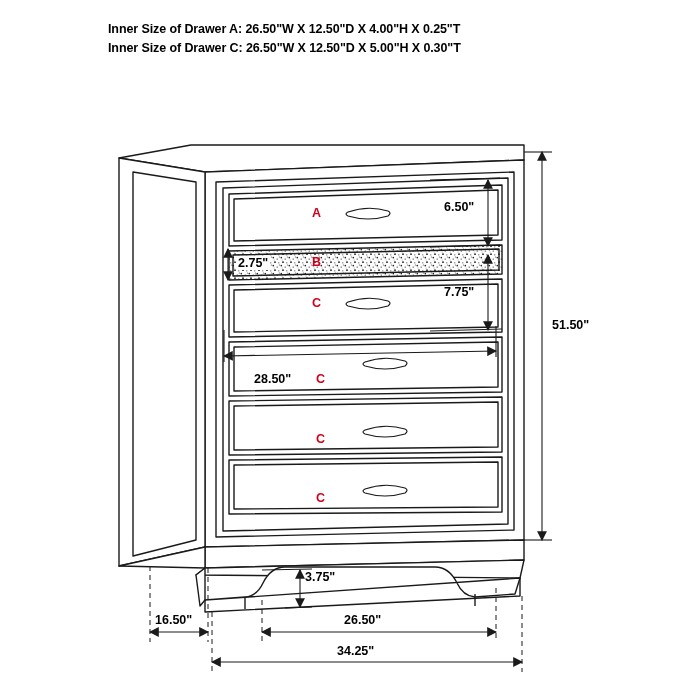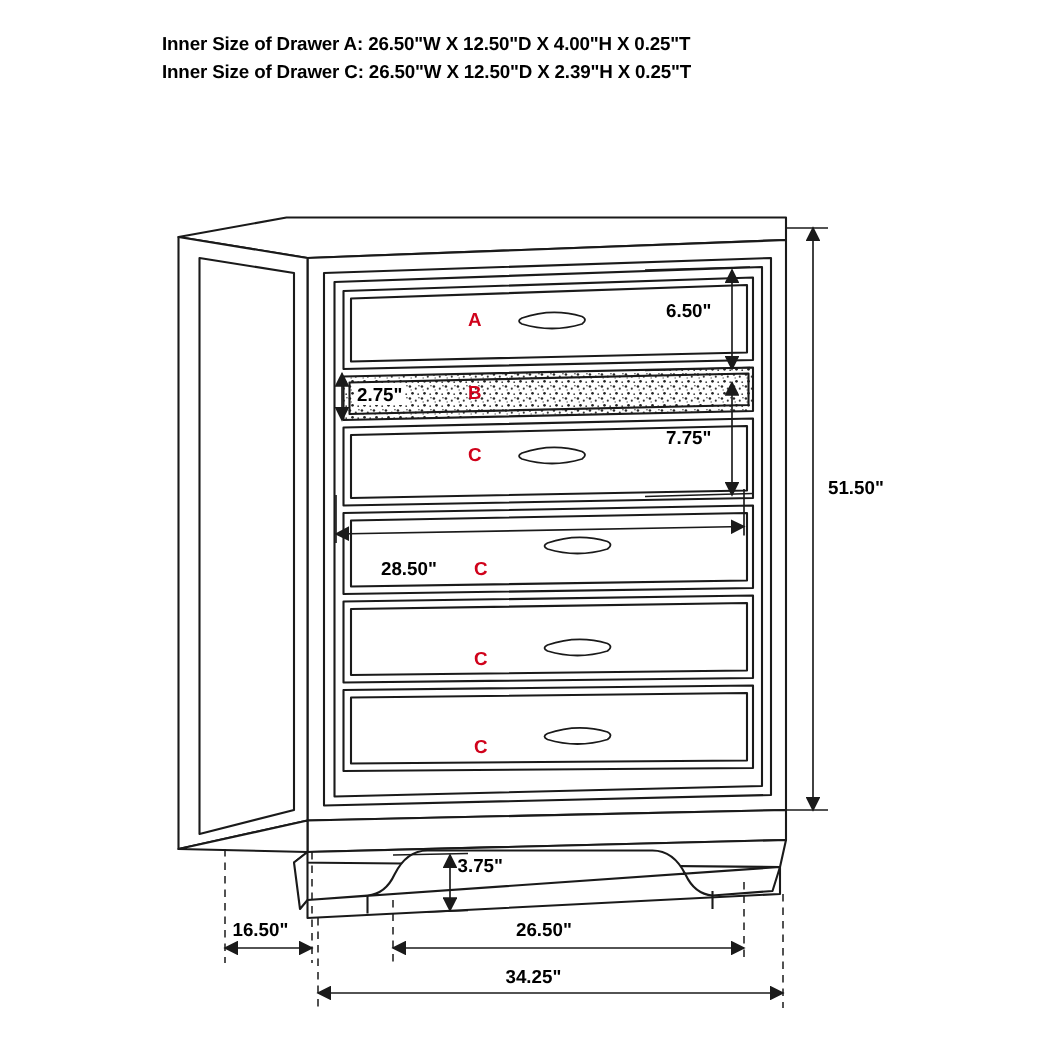--- a/index.html
+++ b/index.html
@@ -48,21 +48,21 @@
     white-space: nowrap;
   }
 </style>
 </head>
 <body>
 
 <div id="diagram-root">
 
   <div class="spec-block">
     <div class="spec-line">Inner Size of Drawer A: 26.50"W X 12.50"D X 4.00"H X 0.25"T</div>
-    <div class="spec-line">Inner Size of Drawer C: 26.50"W X 12.50"D X 2.39"H X 0.25"T</div>
+    <div class="spec-line">Inner Size of Drawer C: 26.50"W X 12.50"D X 5.00"H X 0.30"T</div>
   </div>
 
   <svg width="700" height="700" viewBox="0 0 700 700">
     <defs>
       <marker id="arrHead" markerWidth="9" markerHeight="9" refX="8" refY="4.5" orient="auto" markerUnits="strokeWidth">
         <path d="M0,0 L9,4.5 L0,9 z" fill="#1a1a1a"></path>
       </marker>
       <marker id="arrTail" markerWidth="9" markerHeight="9" refX="1" refY="4.5" orient="auto" markerUnits="strokeWidth">
         <path d="M9,0 L0,4.5 L9,9 z" fill="#1a1a1a"></path>
       </marker>

